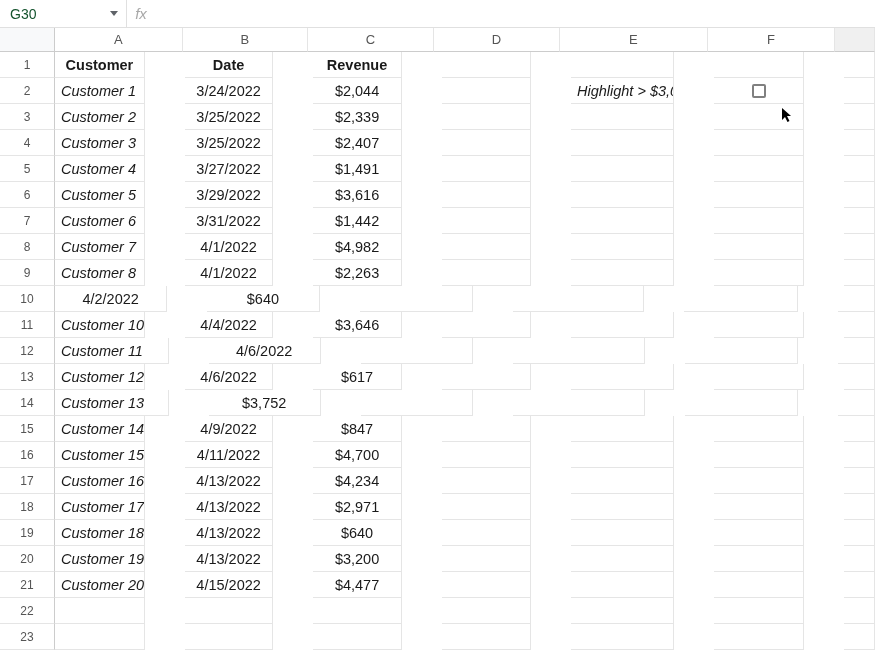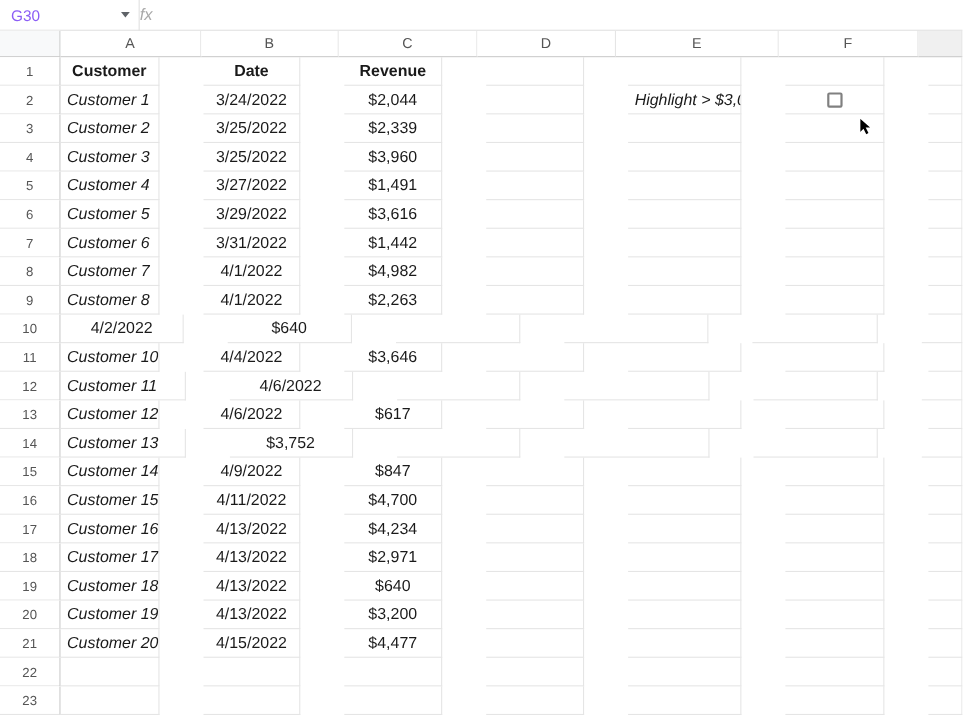--- a/index.html
+++ b/index.html
@@ -21,35 +21,35 @@
       border-bottom: 1px solid #e0e0e0;
       background: #fff;
     }
     .name-box {
       width: 127px;
       height: 28px;
       display: flex;
       align-items: center;
       padding-left: 10px;
       border-right: 1px solid #e0e0e0;
-      color: #8b5cf6;
+      color: #14532d;
       font-size: 14px;
       position: relative;
     }
     .name-box .dropdown {
       position: absolute;
       right: 8px;
       width: 0; height: 0;
       border-left: 4px solid transparent;
       border-right: 4px solid transparent;
       border-top: 5px solid #5f6368;
     }
     .fx-label {
       width: 28px;
-      text-align: left;
+      text-align: center;
       color: #a9a9a9;
       font-style: italic;
       font-family: Liberation Sans, sans-serif;
       font-size: 15px;
     }
     .formula-input {
       flex: 1;
       height: 100%;
       border: none;
       outline: none;
@@ -238,21 +238,21 @@
             <div class="cell wB center">3/25/2022</div>
             <div class="cell wC center">$2,339</div>
             <div class="cell wD"></div>
             <div class="cell wE"></div>
             <div class="cell wF"></div>
             <div class="cell wG"></div>
           </div>
           <div class="grid-row">
             <div class="cell wA left">Customer 3</div>
             <div class="cell wB center">3/25/2022</div>
-            <div class="cell wC center">$3,960</div>
+            <div class="cell wC center">$2,407</div>
             <div class="cell wD"></div>
             <div class="cell wE"></div>
             <div class="cell wF"></div>
             <div class="cell wG"></div>
           </div>
           <div class="grid-row">
             <div class="cell wA left">Customer 4</div>
             <div class="cell wB center">3/27/2022</div>
             <div class="cell wC center">$1,491</div>
             <div class="cell wD"></div>

